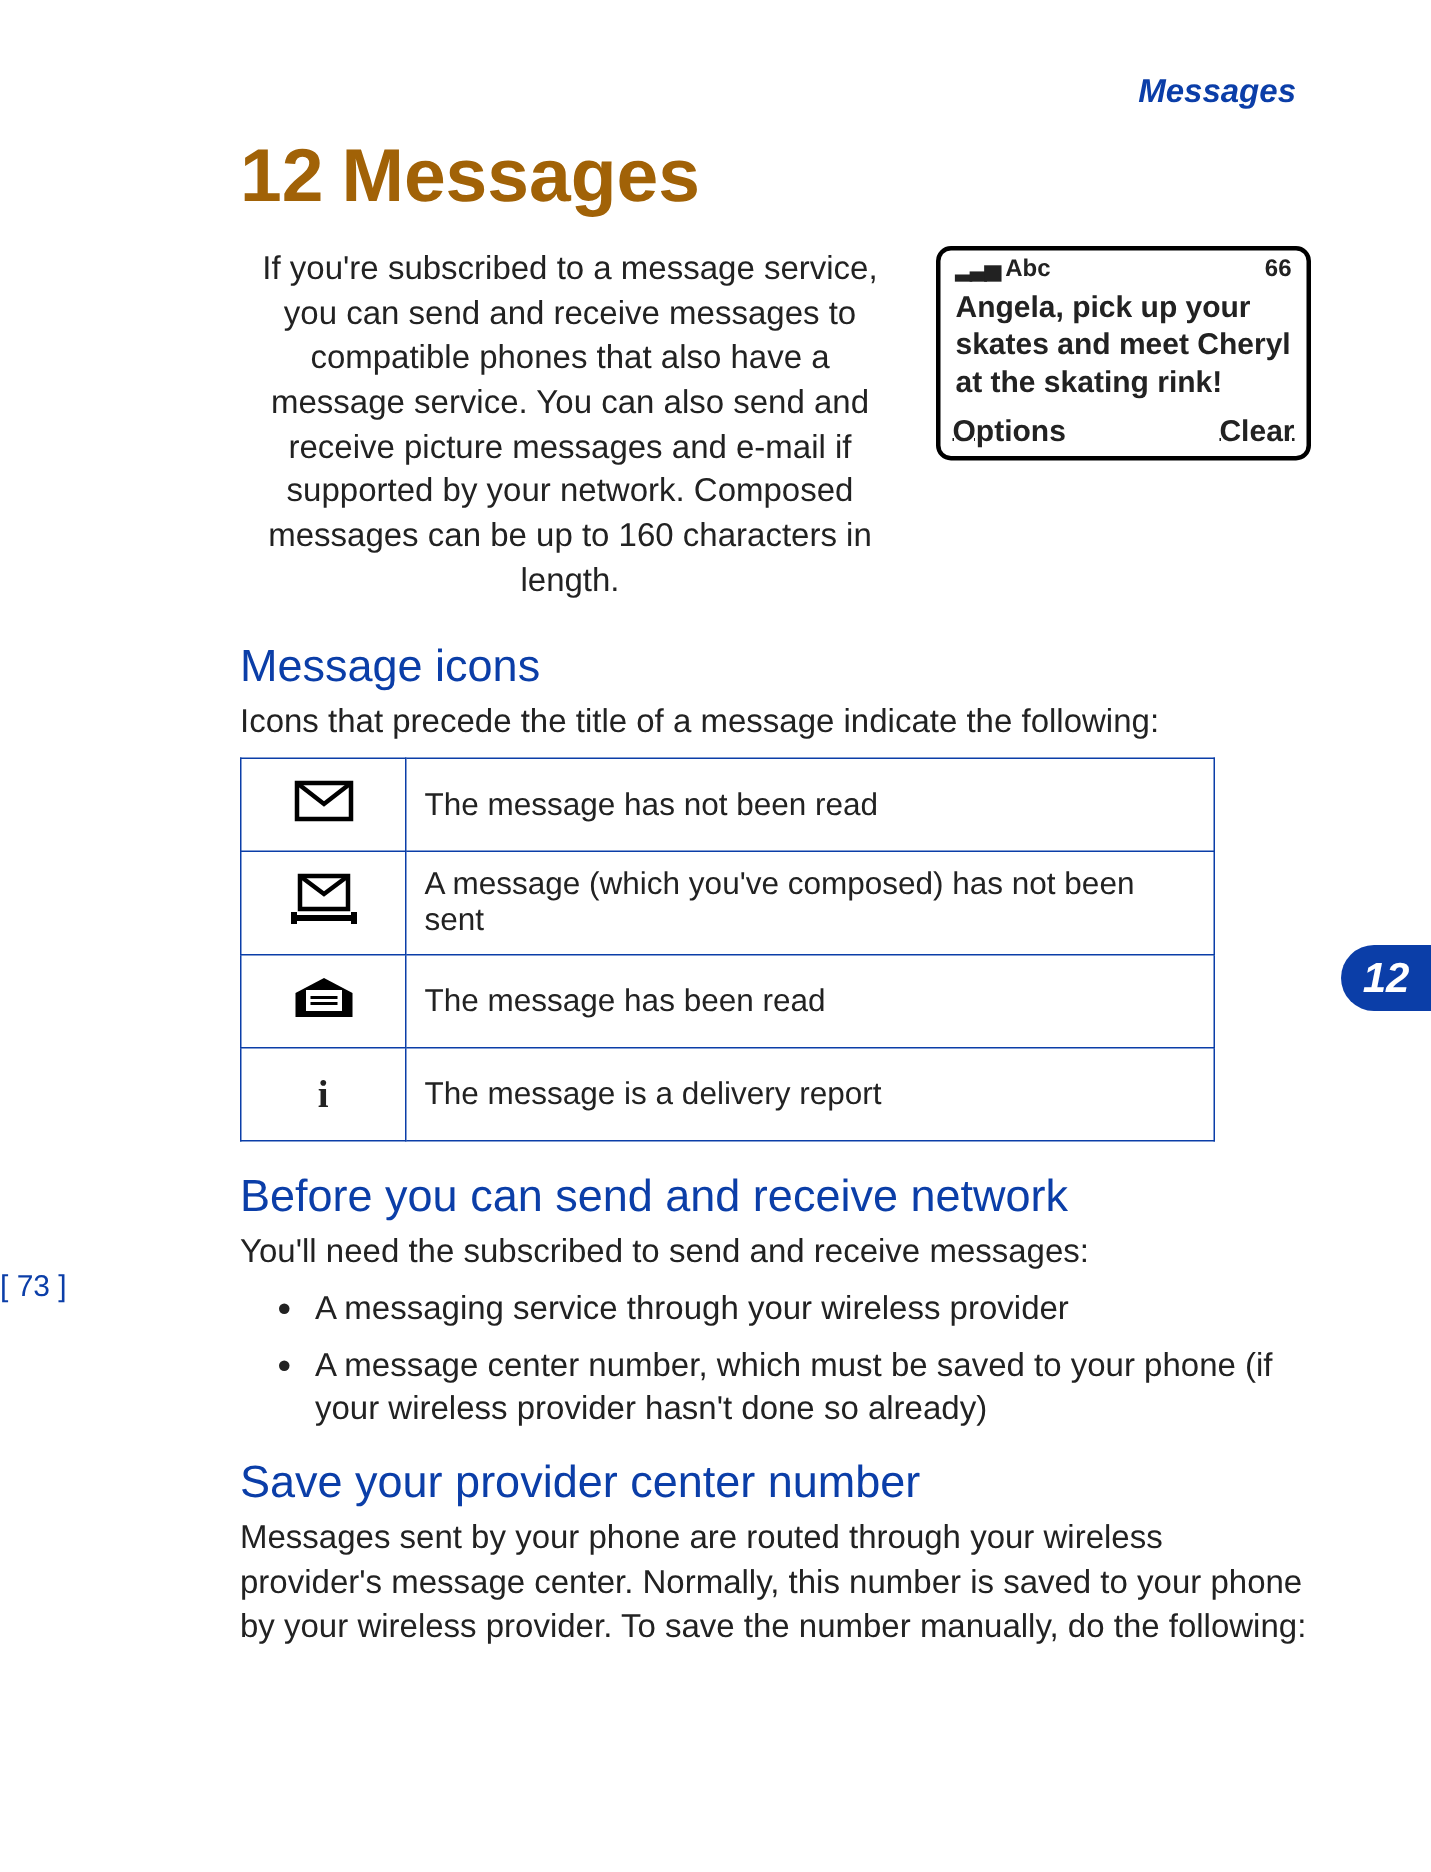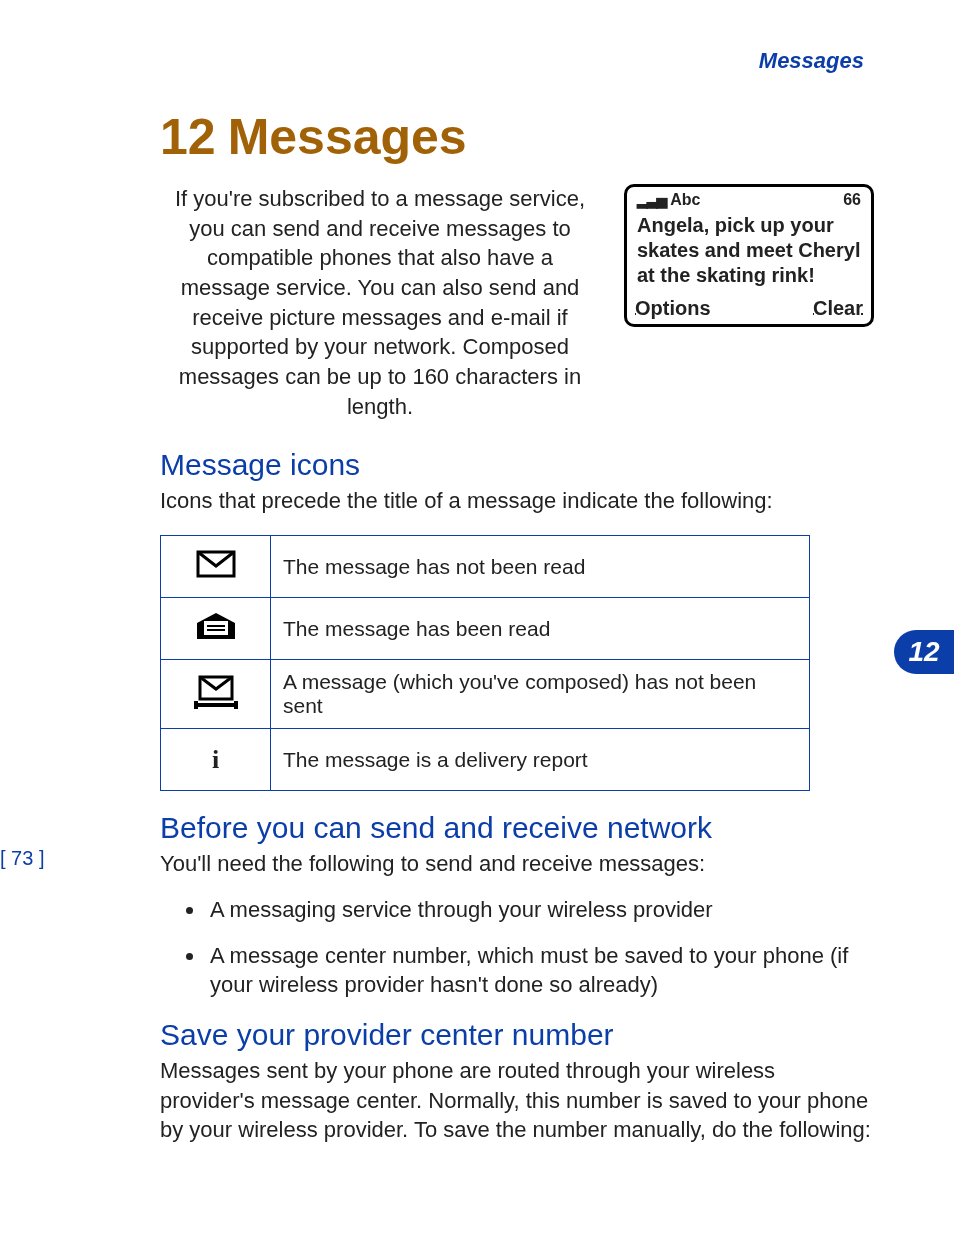--- a/index.html
+++ b/index.html
@@ -1,36 +1,36 @@
 <!DOCTYPE html>
 <html><head>
 <meta charset="utf-8">
 <style>
   * { box-sizing: border-box; margin: 0; padding: 0; }
   html, body { width: 954px; height: 1248px; background: #fff; font-family: "Trebuchet MS", "Lucida Sans", Verdana, sans-serif; color: #222; }
-  .page { position: relative; width: 954px; height: 912px; padding: 60px 80px 40px 160px; }
+  .page { position: relative; width: 954px; height: 912px; padding: 40px 80px 40px 160px; }
   .running-head { position: absolute; top: 48px; right: 90px; color: #0b3ea8; font-style: italic; font-size: 22px; font-weight: 600; }
   .chapter-tab { position: absolute; right: 0; top: 630px; width: 60px; height: 44px; background: #0b3ea8; color: #fff; font-weight: 700; font-style: italic; font-size: 28px; display: flex; align-items: center; justify-content: center; border-radius: 22px 0 0 22px; }
   h1.chapter { color: #a16207; font-weight: 700; font-size: 50px; margin-top: 48px; margin-bottom: 18px; }
   h1.chapter .num { margin-right: 12px; }
   .intro-wrap { display: flex; gap: 24px; align-items: flex-start; }
   p.body { font-size: 22px; line-height: 1.35; margin-bottom: 8px; }
   .phone { border: 3px solid #000; border-radius: 10px; width: 250px; flex: 0 0 250px; overflow: hidden; font-family: "Arial Narrow", Arial, sans-serif; }
   .phone-top { display: flex; justify-content: space-between; padding: 4px 10px 2px 10px; font-weight: 700; font-size: 16px; }
   .phone-top .sig { letter-spacing: -1px; font-size: 14px; }
   .phone-msg { padding: 2px 10px 6px 10px; font-weight: 700; font-size: 20px; line-height: 1.25; font-stretch: condensed; }
   .phone-soft { display: flex; justify-content: space-between; padding: 2px 8px 4px 8px; font-weight: 700; font-size: 20px; border-top: 1px solid transparent; }
   .phone-soft span { text-decoration: underline; text-decoration-thickness: 2px; text-underline-offset: -2px; text-align: center; }
   h2.sub { color: #0b3ea8; font-weight: 400; font-size: 30px; margin-top: 18px; margin-bottom: 4px; }
-  table.icons { border-collapse: collapse; width: 650px; margin-top: 20px; margin-bottom: 20px; }
+  table.icons { border-collapse: collapse; width: 650px; margin-top: 10px; margin-bottom: 20px; }
   table.icons td { border: 1.5px solid #0b3ea8; padding: 10px 12px; font-size: 21px; vertical-align: middle; height: 62px; }
   table.icons td.iconcell { width: 110px; text-align: center; }
   .icon-svg { display: inline-block; }
   ul.req { list-style: disc; margin: 8px 0 14px 46px; }
-  ul.req li { font-size: 22px; line-height: 1.35; margin-bottom: 8px; padding-left: 4px; margin-top: 16px; }
+  ul.req li { font-size: 22px; line-height: 1.35; margin-bottom: 8px; padding-left: 4px; }
   .footer { position: absolute; bottom: 42px; left: 0; width: 954px; text-align: left; color: #0b3ea8; font-size: 20px; }
   .info-i { font-family: Georgia, 'Times New Roman', serif; font-weight: 700; font-size: 26px; }
 </style>
 </head>
 <body>
 
 <div class="page">
 
   <div class="running-head">Messages</div>
 
@@ -68,52 +68,52 @@
       <td class="iconcell">
         <svg class="icon-svg" width="40" height="28" viewBox="0 0 40 28">
           <rect x="2" y="2" width="36" height="24" fill="#fff" stroke="#000" stroke-width="3"></rect>
           <polyline points="2,2 20,16 38,2" fill="none" stroke="#000" stroke-width="3"></polyline>
         </svg>
       </td>
       <td>The message has not been read</td>
     </tr>
     <tr>
       <td class="iconcell">
-        <svg class="icon-svg" width="42" height="30" viewBox="0 0 42 30">
-          <polygon points="2,12 21,2 40,12 40,28 2,28" fill="#000"></polygon>
-          <rect x="9" y="10" width="24" height="14" fill="#fff"></rect>
-          <rect x="12" y="14" width="18" height="2" fill="#000"></rect>
-          <rect x="12" y="18" width="18" height="2" fill="#000"></rect>
-        </svg>
-      </td>
-      <td>The message has been read</td>
-    </tr>
-    <tr>
-      <td class="iconcell">
         <svg class="icon-svg" width="44" height="34" viewBox="0 0 44 34">
           <rect x="6" y="2" width="32" height="22" fill="#fff" stroke="#000" stroke-width="3"></rect>
           <polyline points="6,2 22,14 38,2" fill="none" stroke="#000" stroke-width="3"></polyline>
           <rect x="2" y="28" width="40" height="4" fill="#000"></rect>
           <rect x="0" y="26" width="4" height="8" fill="#000"></rect>
           <rect x="40" y="26" width="4" height="8" fill="#000"></rect>
         </svg>
       </td>
       <td>A message (which you've composed) has not been sent</td>
     </tr>
     <tr>
       <td class="iconcell">
+        <svg class="icon-svg" width="42" height="30" viewBox="0 0 42 30">
+          <polygon points="2,12 21,2 40,12 40,28 2,28" fill="#000"></polygon>
+          <rect x="9" y="10" width="24" height="14" fill="#fff"></rect>
+          <rect x="12" y="14" width="18" height="2" fill="#000"></rect>
+          <rect x="12" y="18" width="18" height="2" fill="#000"></rect>
+        </svg>
+      </td>
+      <td>The message has been read</td>
+    </tr>
+    <tr>
+      <td class="iconcell">
         <span class="info-i">i</span>
       </td>
       <td>The message is a delivery report</td>
     </tr>
   </tbody>
     </table>
 
   <h2 class="sub">Before you can send and receive network</h2>
-  <p class="body">You'll need the following to send and receive messages:</p>
+  <p class="body">You'll need the subscribed to send and receive messages:</p>
   <ul class="req">
     <li>A messaging service through your wireless provider</li>
     <li>A message center number, which must be saved to your phone (if your wireless provider hasn't done so already)</li>
   </ul>
 
   <h2 class="sub">Save your provider center number</h2>
   <p class="body">Messages sent by your phone are routed through your wireless provider's message center. Normally, this number is saved to your phone by your wireless provider. To save the number manually, do the following:</p>
 
   <div class="footer">[ 73 ]</div>
 </div>

